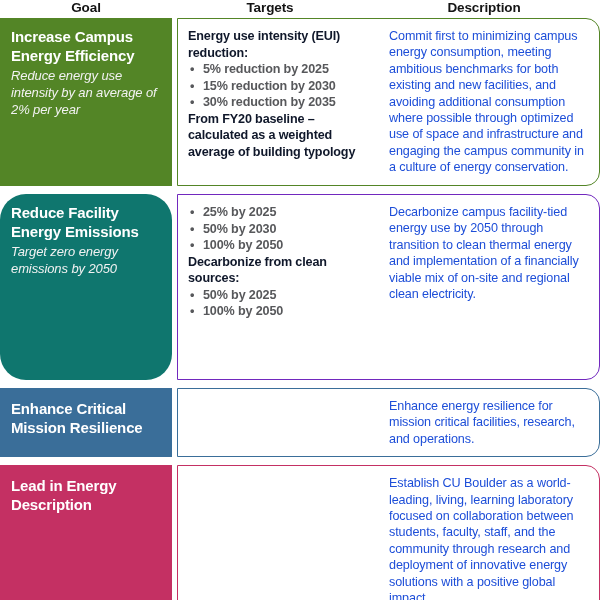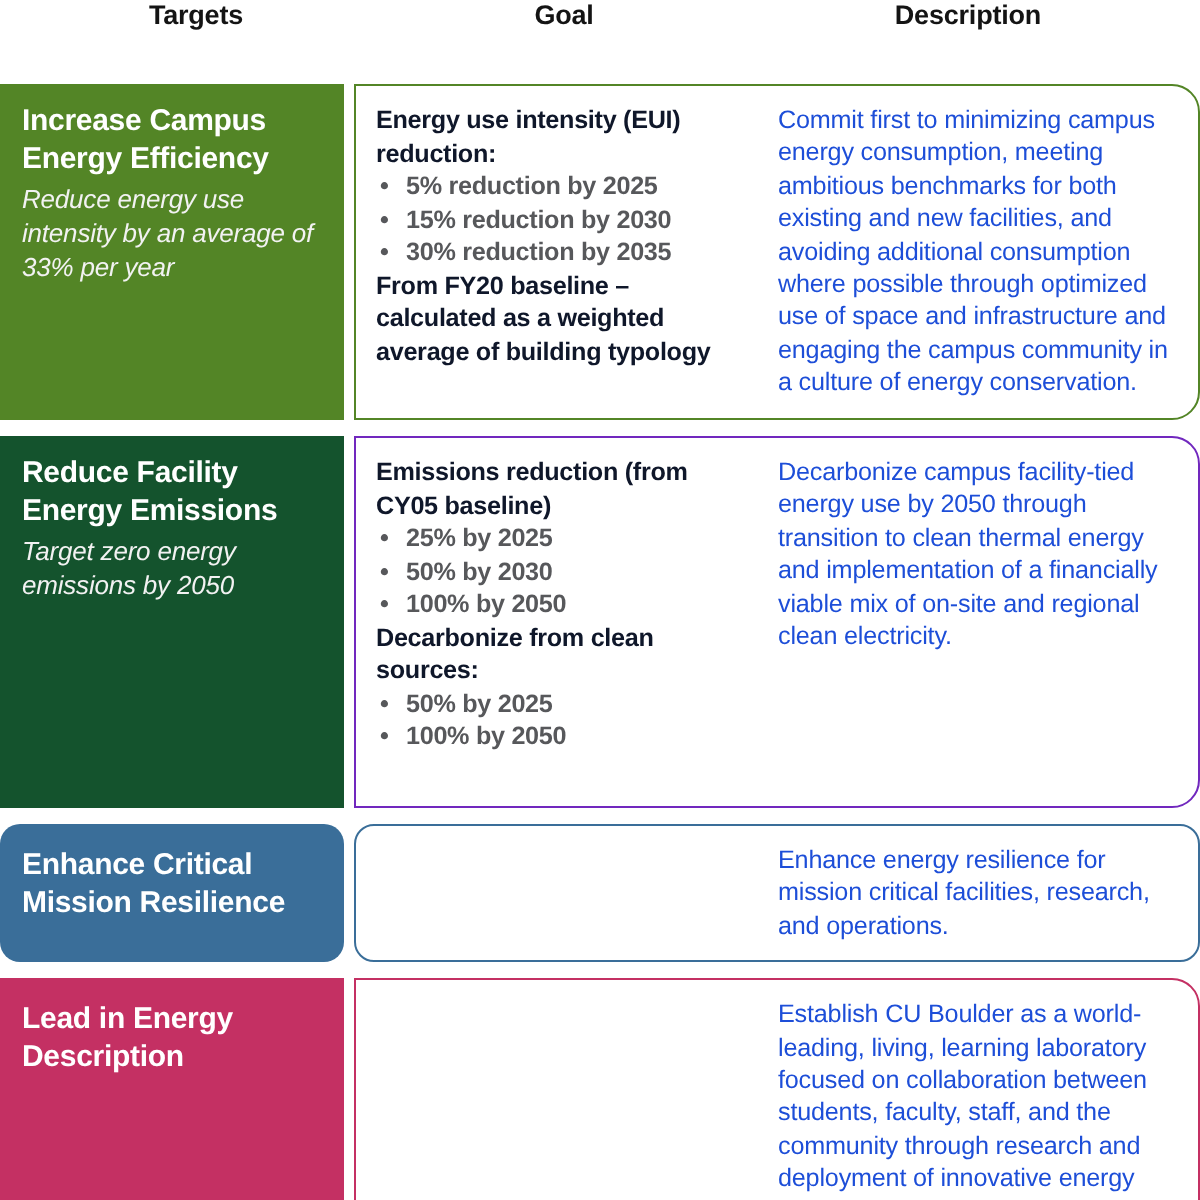--- a/index.html
+++ b/index.html
@@ -134,74 +134,73 @@
     font-size: 12.6px;
     font-weight: normal;
     color: #1d4ed8;
     line-height: 16.4px;
     letter-spacing: -0.1px;
     margin: 0;
   }
 
   
   .row-1 .goal-cell,
-  .row-1 .content-wrap { min-height: 168px; margin-top: 24px; }
+  .row-1 .content-wrap { min-height: 168px; }
   .row-2 .goal-cell,
   .row-2 .content-wrap { min-height: 186px; }
   .row-3 .goal-cell,
-  .row-3 .content-wrap { min-height: 62px; border-radius: 10px; }
+  .row-3 .content-wrap { min-height: 62px; }
   .row-4 .goal-cell,
   .row-4 .content-wrap { min-height: 132px; }
 
   .row-3 .goal-cell,
   .row-4 .goal-cell { padding-top: 12px; }
   .row-4 .content-wrap { border-radius: 0 14px 14px 0; }
 </style>
 </head>
 <body>
 
 <div class="sheet">
 
   <div class="header-row">
+    <div class="hdr hdr-goal">Goal</div>
     <div class="hdr hdr-targets">Targets</div>
-    <div class="hdr hdr-goal">Goal</div>
     <div class="hdr hdr-desc">Description</div>
   </div>
 
   <div id="rows-host">
       <div class="goal-row row-1">
         <div class="goal-cell" style="background: rgb(83, 133, 38);">
           <div class="goal-title">Increase Campus Energy Efficiency</div>
-          <div class="goal-sub">Reduce energy use intensity by an average of 33% per year</div>
+          <div class="goal-sub">Reduce energy use intensity by an average of 2% per year</div>
         </div>
         <div class="gap-col"></div>
         <div class="content-wrap" style="border-color: rgb(83, 133, 38);">
           <div class="targets-cell">
             <p class="t-line">Energy use intensity (EUI) reduction:</p>
             <ul class="t-list">
               <li>5% reduction by 2025</li>
               <li>15% reduction by 2030</li>
               <li>30% reduction by 2035</li>
             </ul>
             <p class="t-line">From FY20 baseline – calculated as a weighted average of building typology</p>
           </div>
           <div class="desc-cell">
             <p class="d-text">Commit first to minimizing campus energy consumption, meeting ambitious benchmarks for both existing and new facilities, and avoiding additional consumption where possible through optimized use of space and infrastructure and engaging the campus community in a culture of energy conservation.</p>
           </div>
         </div>
       </div>
       <div class="goal-row row-2">
-        <div class="goal-cell" style="background: #14532d;">
+        <div class="goal-cell" style="background: #0f766e; border-radius: 26px;">
           <div class="goal-title">Reduce Facility Energy Emissions</div>
           <div class="goal-sub">Target zero energy emissions by 2050</div>
         </div>
         <div class="gap-col"></div>
         <div class="content-wrap" style="border-color: rgb(113, 40, 190);">
           <div class="targets-cell">
-            <p class="t-line">Emissions reduction (from CY05 baseline)</p>
             <ul class="t-list">
               <li>25% by 2025</li>
               <li>50% by 2030</li>
               <li>100% by 2050</li>
             </ul>
             <p class="t-line">Decarbonize from clean sources:</p>
             <ul class="t-list">
               <li>50% by 2025</li>
               <li>100% by 2050</li>
             </ul>

